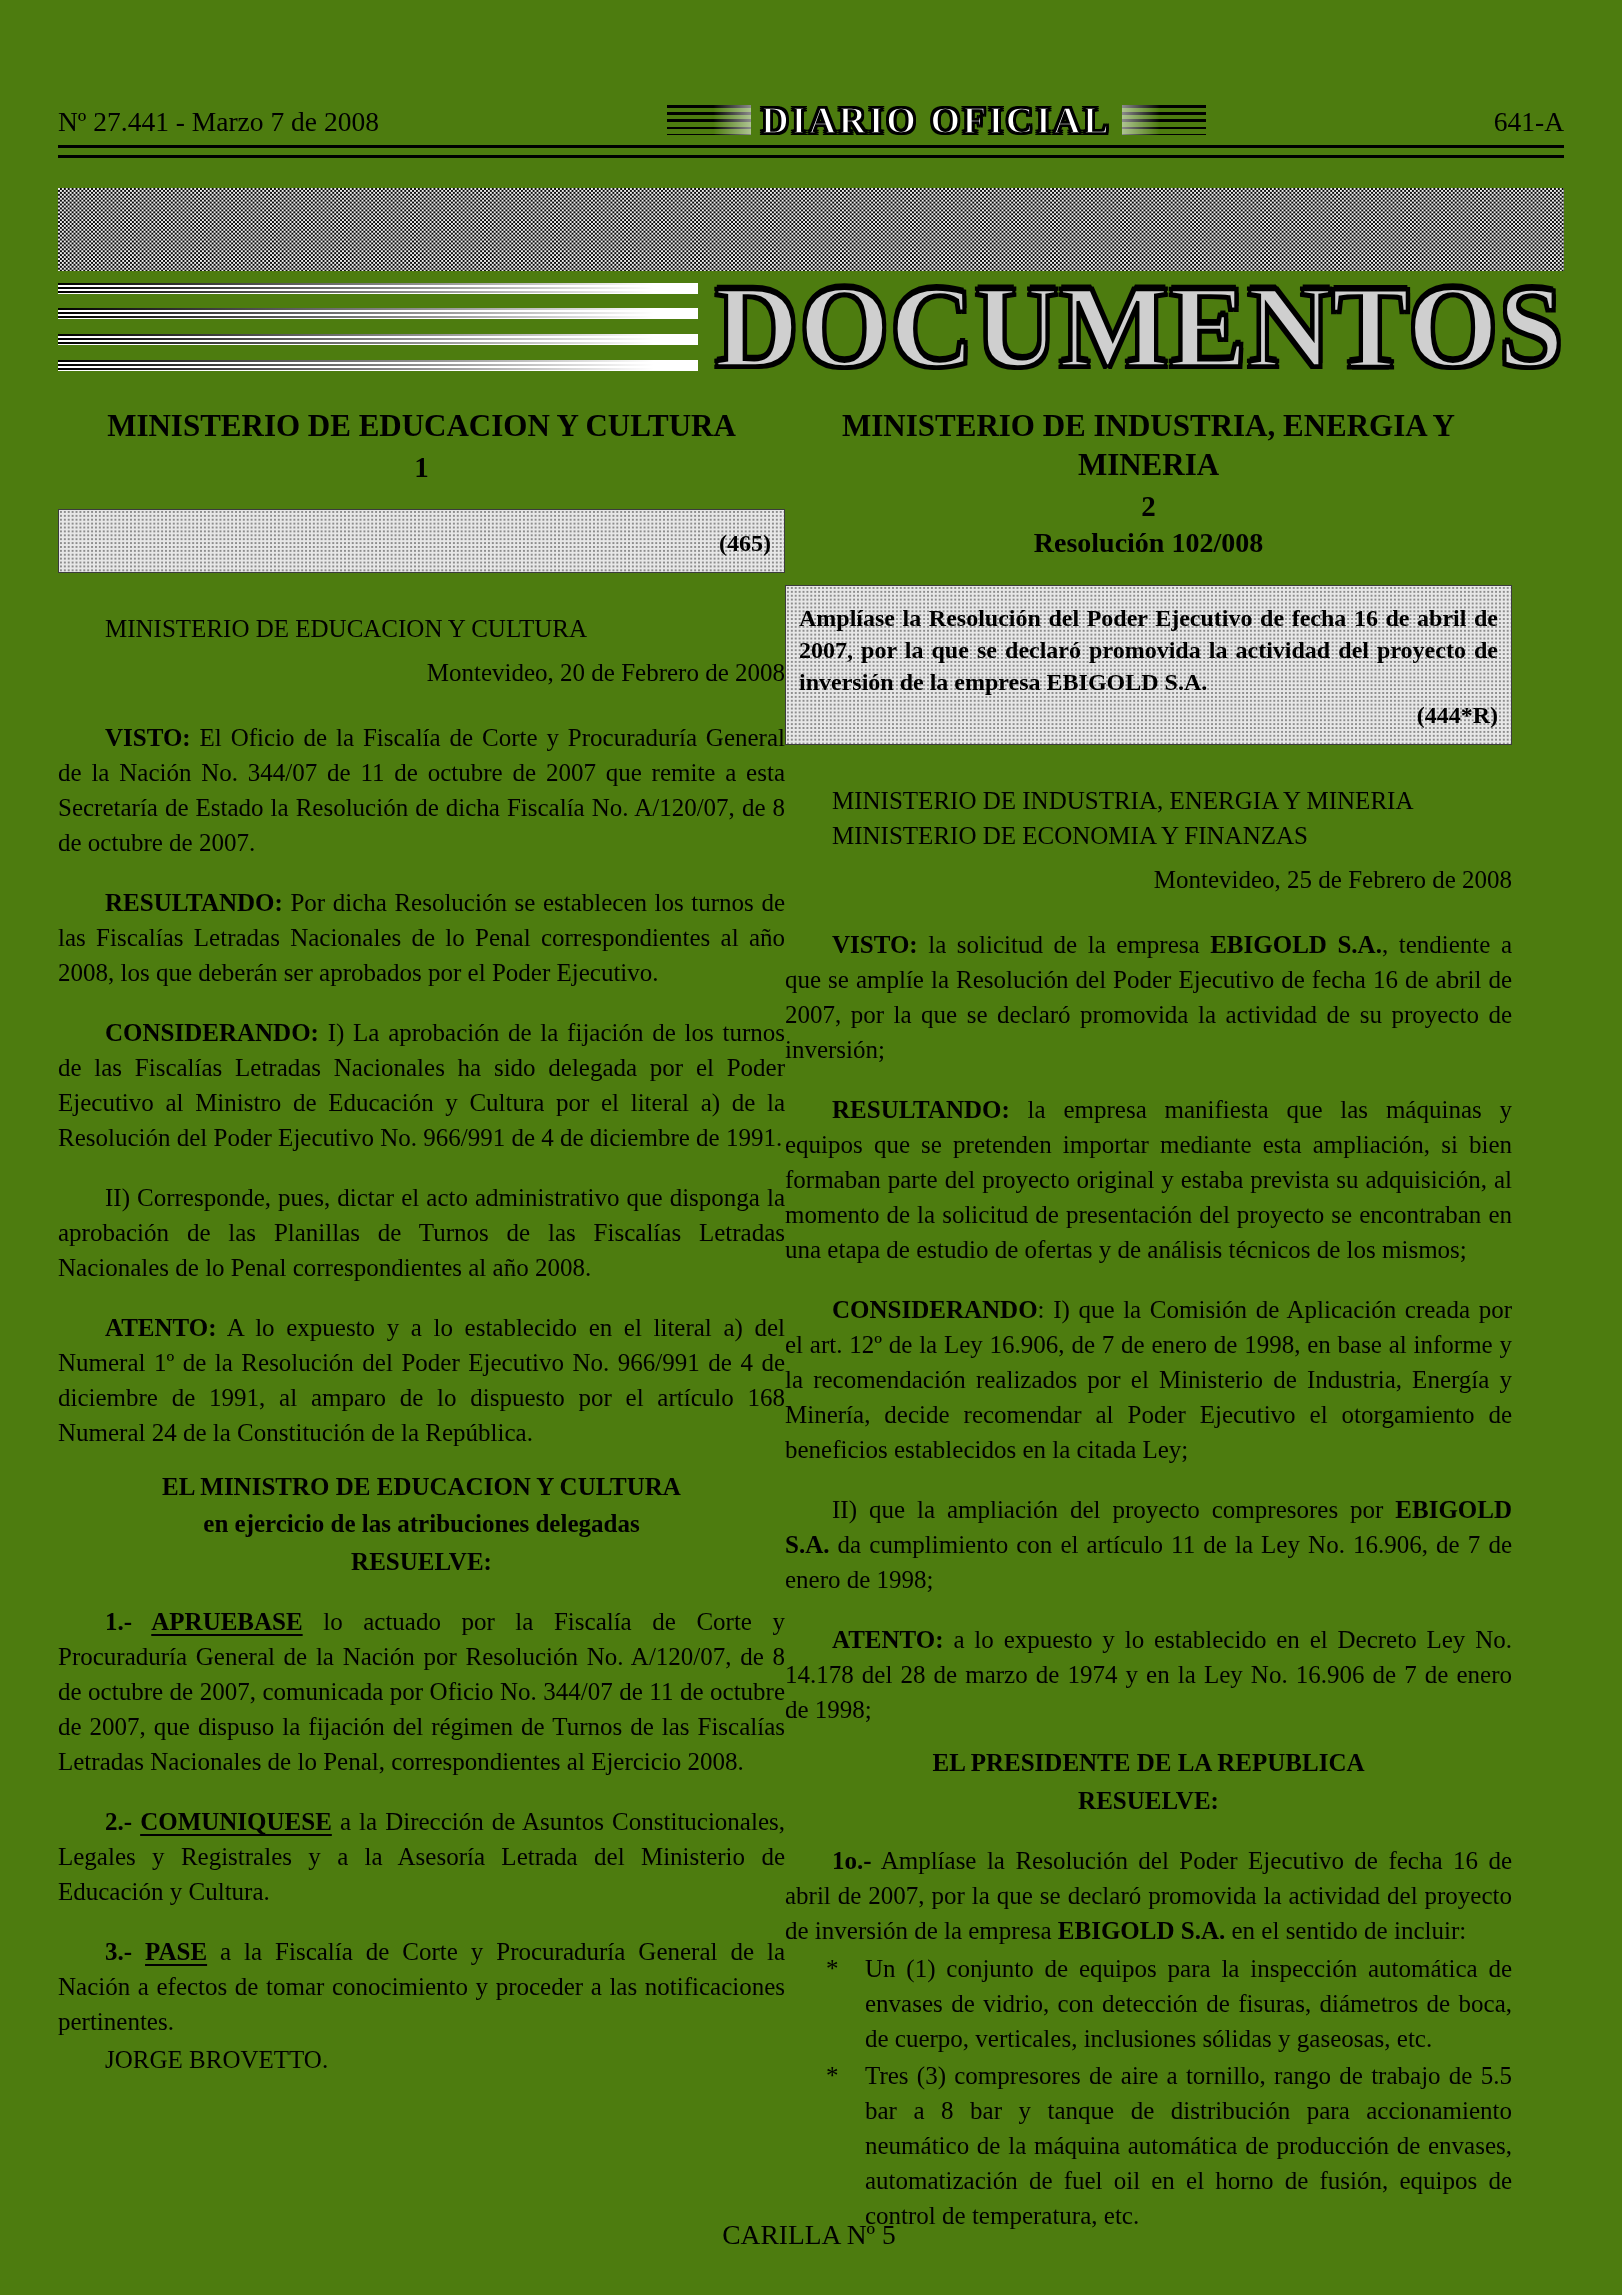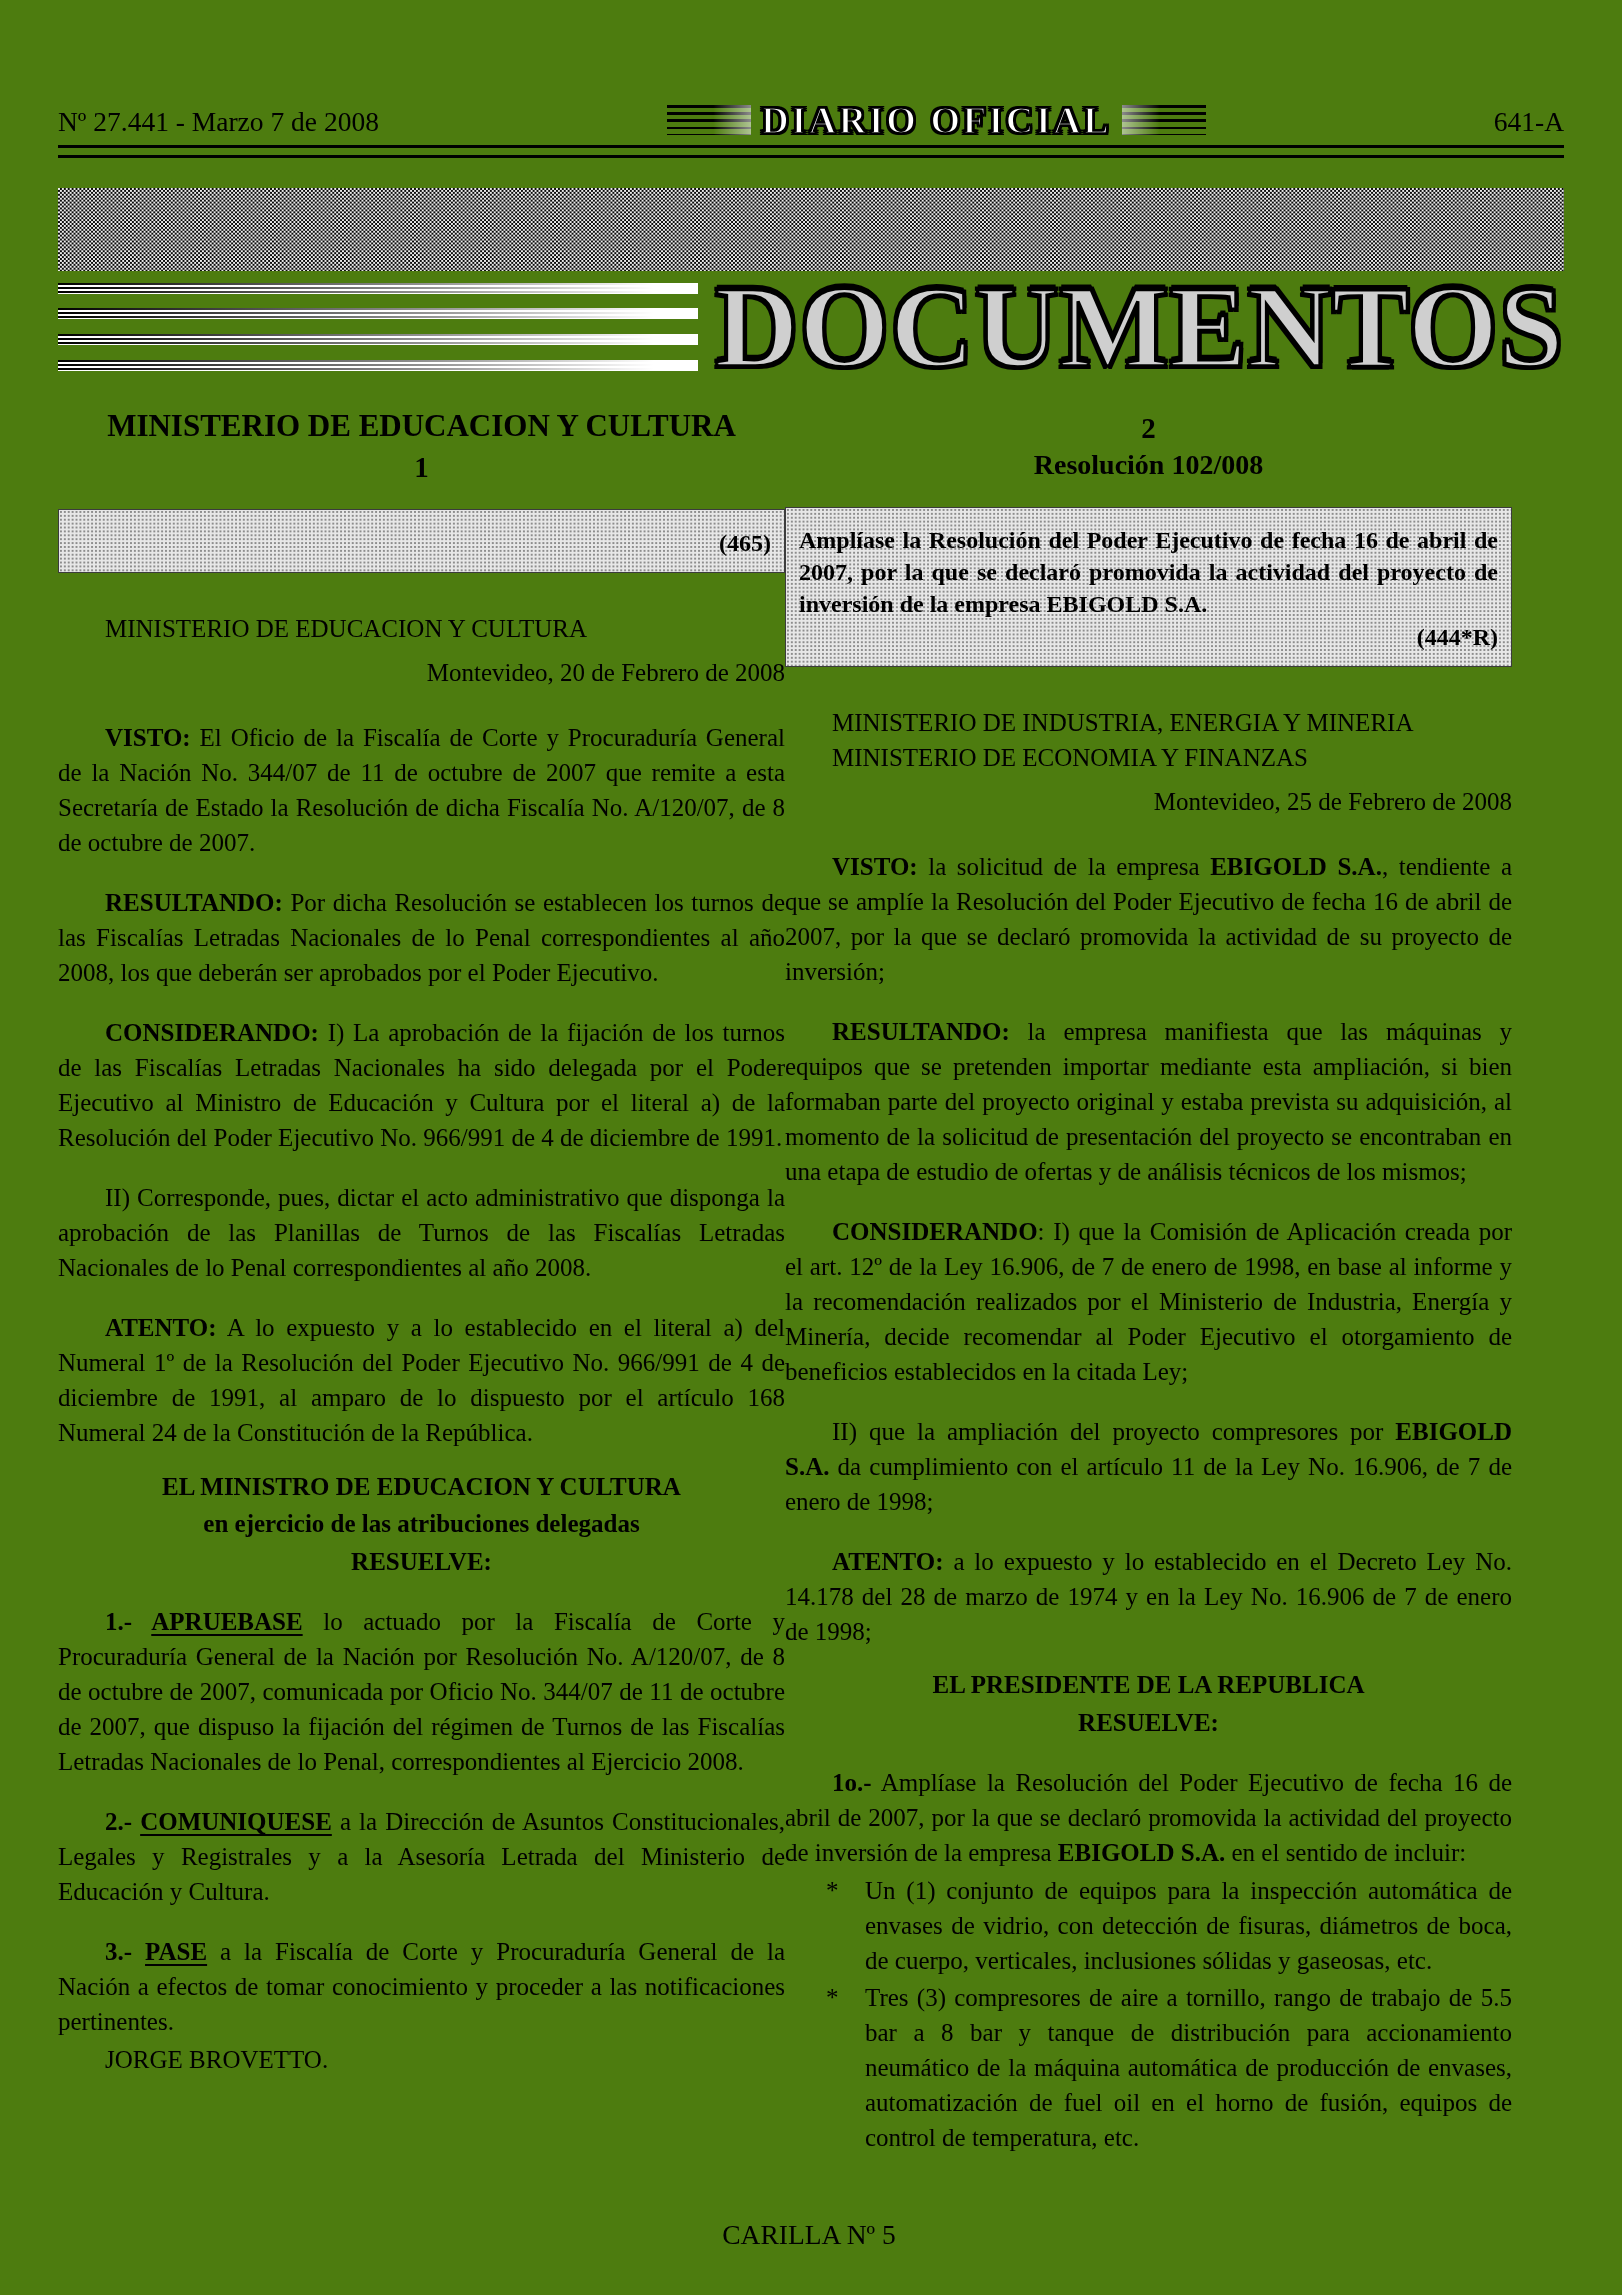--- a/index.html
+++ b/index.html
@@ -136,20 +136,24 @@
             <div class="p-center"><span class="b ">EL MINISTRO DE EDUCACION Y CULTURA</span></div>
             <div class="p-center"><span class="b ">en ejercicio de las atribuciones delegadas</span></div>
             <div class="p-center p-resuelve"><span class="b ">RESUELVE:</span></div>
             <div class="p-para"><span class="b ">1.- </span><span class="b u">APRUEBASE</span><span> lo actuado por la Fiscalía de Corte y Procuraduría General de la Nación por Resolución No. A/120/07, de 8 de octubre de 2007, comunicada por Oficio No. 344/07 de 11 de octubre de 2007, que dispuso la fijación del régimen de Turnos de las Fiscalías Letradas Nacionales de lo Penal, correspondientes al Ejercicio 2008.</span></div>
             <div class="p-para"><span class="b ">2.- </span><span class="b u">COMUNIQUESE</span><span> a la Dirección de Asuntos Constitucionales, Legales y Registrales y a la Asesoría Letrada del Ministerio de Educación y Cultura.</span></div>
             <div class="p-para"><span class="b ">3.- </span><span class="b u">PASE</span><span> a la Fiscalía de Corte y Procuraduría General de la Nación a efectos de tomar conocimiento y proceder a las notificaciones pertinentes.</span></div>
             <div class="p-sig"><span>JORGE BROVETTO.</span></div>
           </div>
         </section>
       <section class="column">
+          <div class="col-title">
+            <div class="title-line">MINISTERIO DE INDUSTRIA, ENERGIA Y</div>
+            <div class="title-line">MINERIA</div>
+          </div>
           <div class="item-number">2</div>
           <div class="resolution">Resolución 102/008</div>
           <div class="summary-box">
             <div class="summary-text">Amplíase la Resolución del Poder Ejecutivo de fecha 16 de abril de 2007, por la que se declaró promovida la actividad del proyecto de inversión de la empresa EBIGOLD S.A.</div>
             <div class="summary-ref">(444*R)</div>
           </div>
           <div class="col-body">
             <div class="p-plain"><span>MINISTERIO DE INDUSTRIA, ENERGIA Y MINERIA</span></div>
             <div class="p-plain"><span>MINISTERIO DE ECONOMIA Y FINANZAS</span></div>
             <div class="p-dateline"><span>Montevideo, 25 de Febrero de 2008</span></div>

